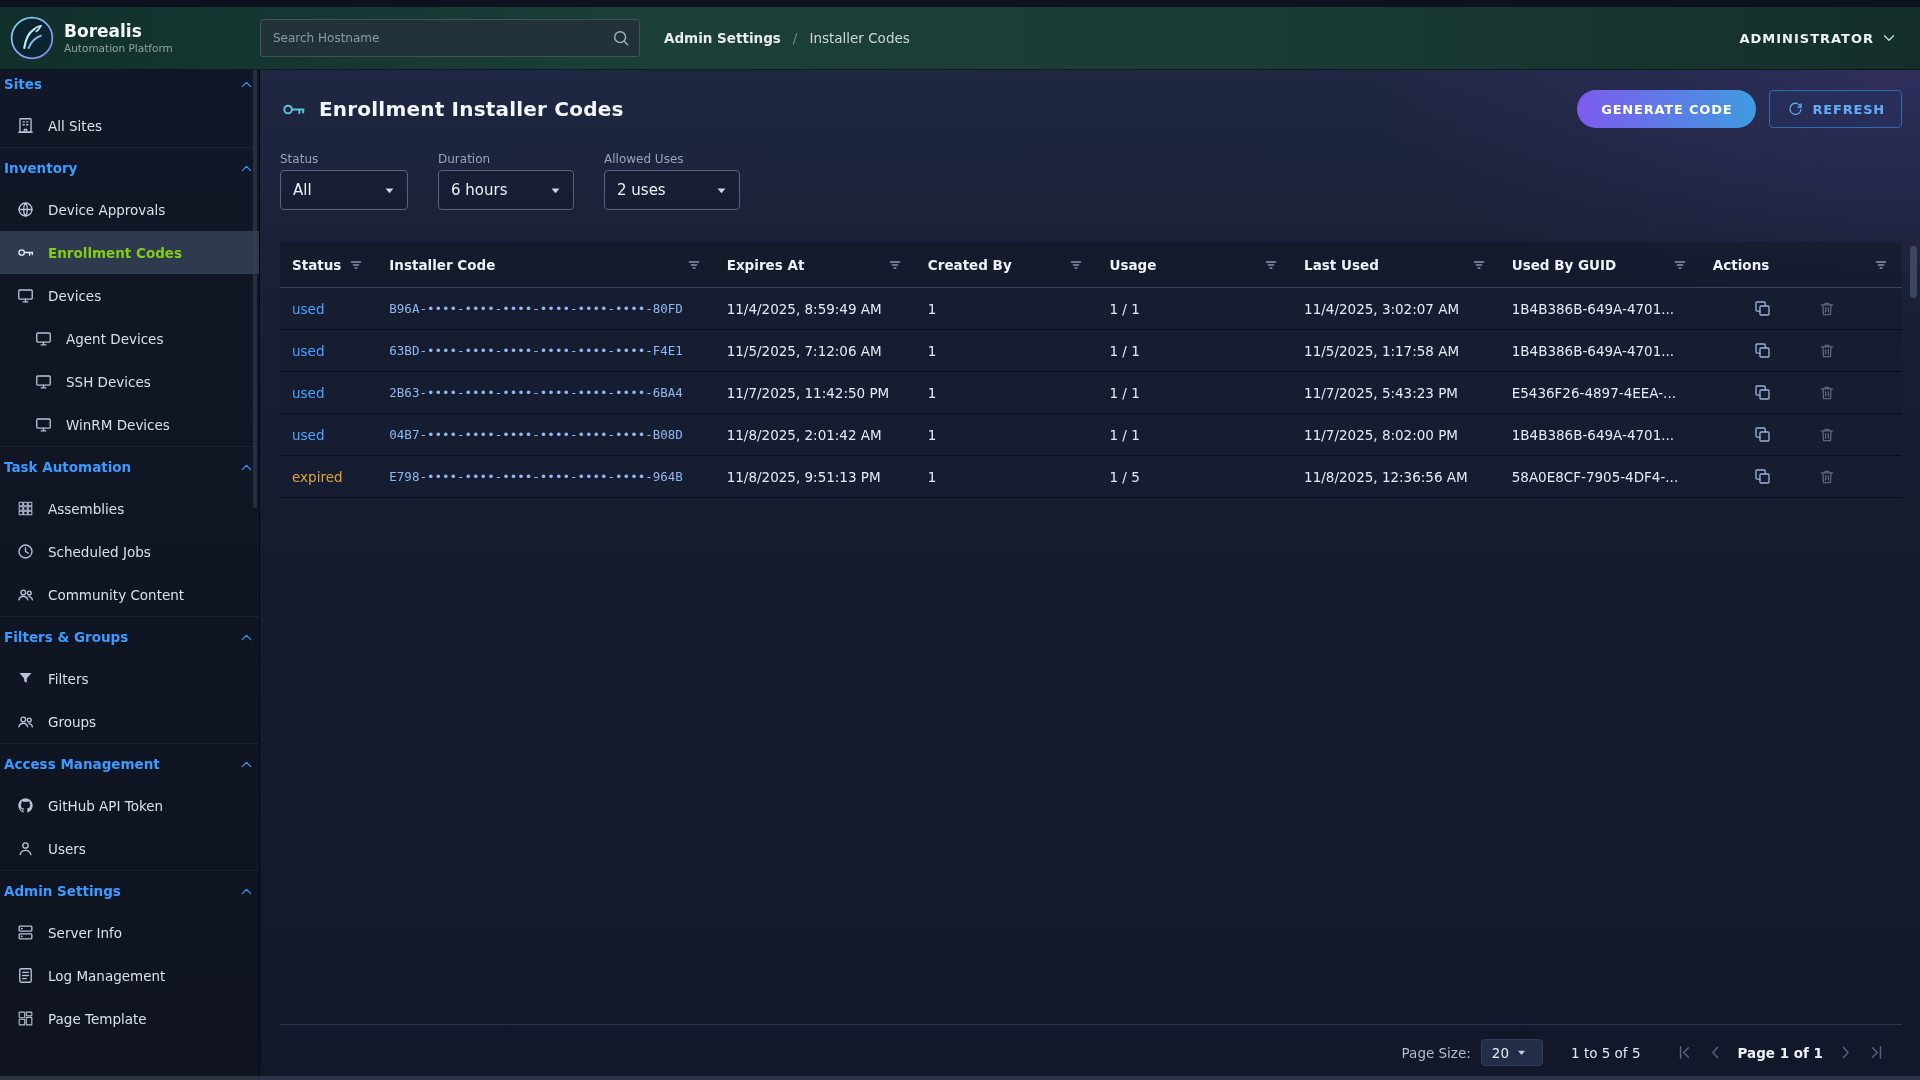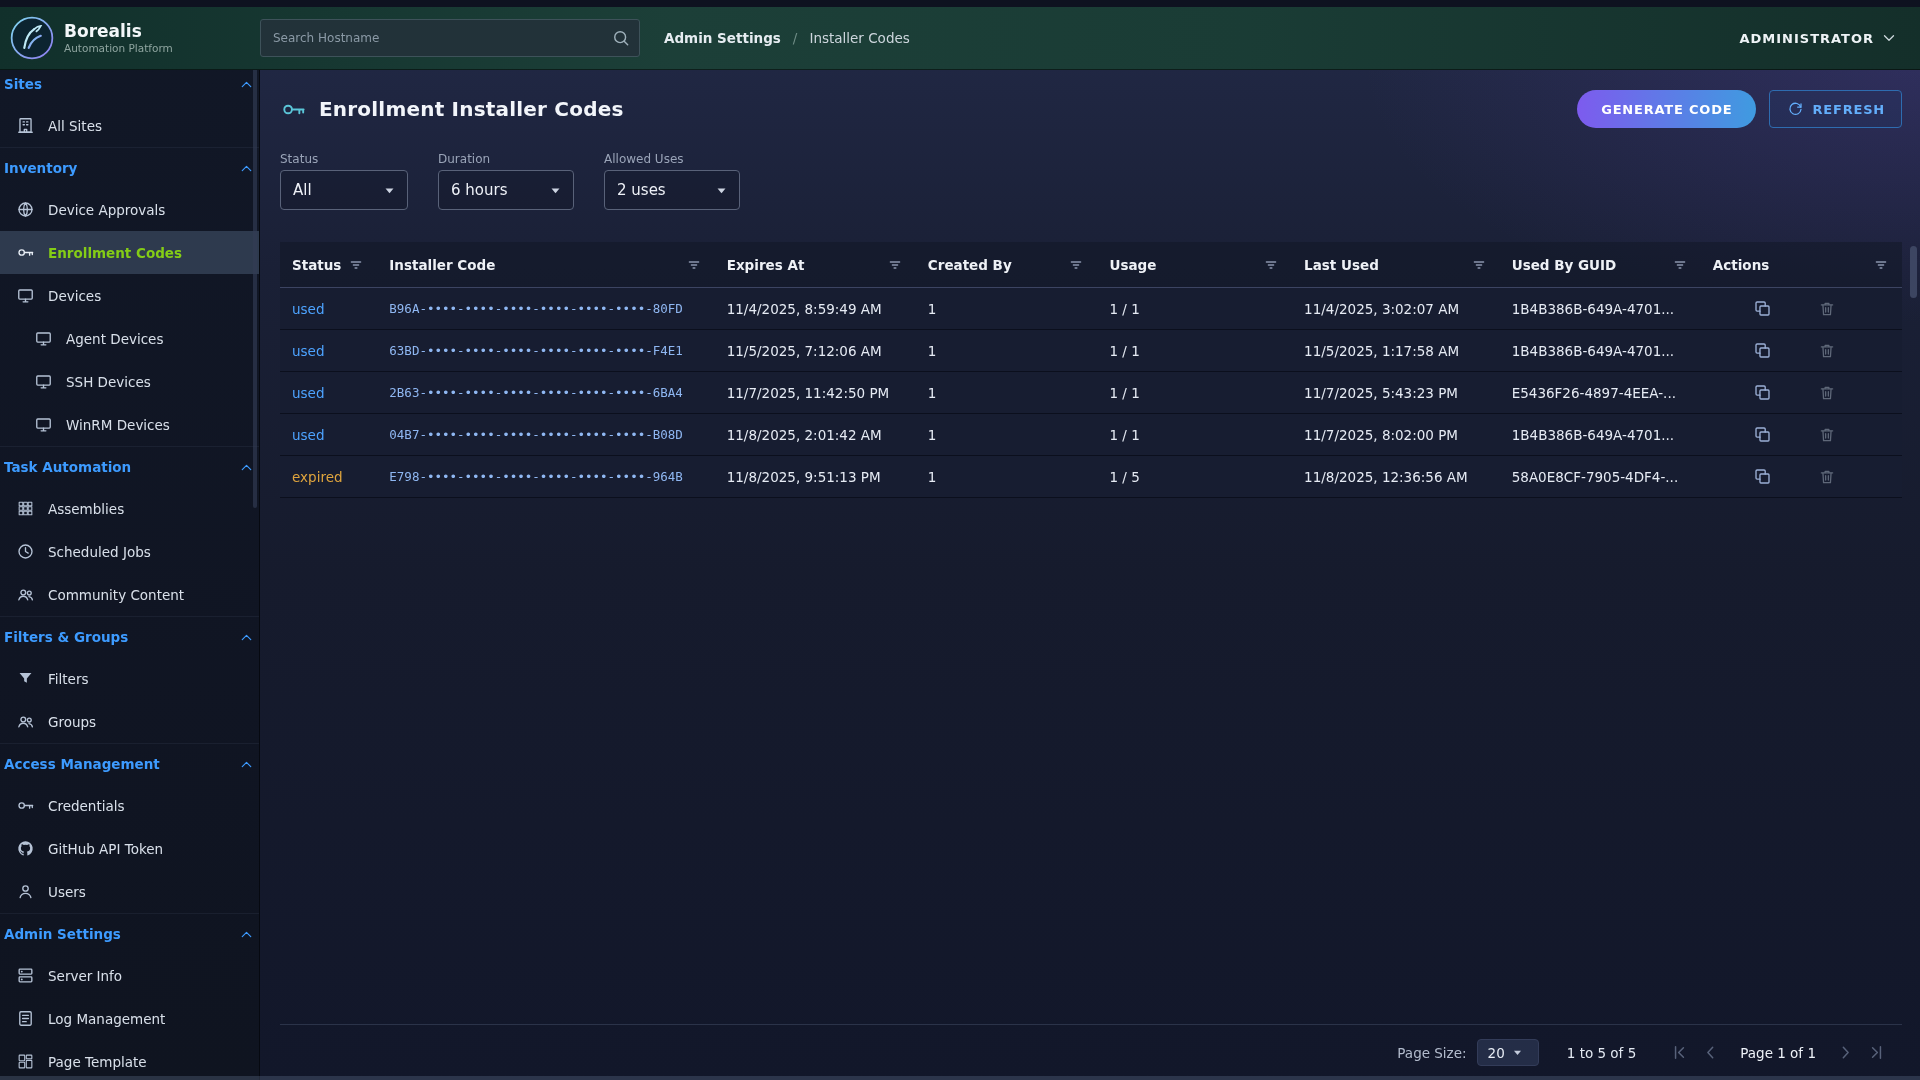--- a/index.html
+++ b/index.html
@@ -95,21 +95,21 @@
   .status-text{font-size:13.5px}
 
   
   .pagination{height:56px;border-top:1px solid #2b3349;display:flex;align-items:center;justify-content:flex-end;
     color:#b3bccd;font-size:13.5px;padding-right:10px}
   .pg-size{display:flex;align-items:center;gap:4px;background:#242d47;border:1px solid #333c59;border-radius:4px;
     padding:4px 12px 4px 10px;margin-left:10px;color:#e8edf5;cursor:pointer}
   .pg-size .ic{width:17px;height:17px;color:#c3cbdc}
   .pg-range{margin:0 28px;color:#e3e9f2}
   .pg-btn{width:21px;height:21px;color:#58627a;margin:0 5px;cursor:pointer}
-  .pg-page{font-weight:400;color:#eef2f8;margin:0 14px}
+  .pg-page{font-weight:700;color:#eef2f8;margin:0 7px}
 
   .v-thumb{position:fixed;right:3px;top:246px;width:7px;height:52px;background:#454f6c;border-radius:4px;opacity:.8}
   .bottom-strip{position:fixed;left:0;bottom:0;width:1920px;height:4px;background:rgba(95,108,138,.35)}
 </style>
 </head>
 <body>
 
 <header class="topbar">
   <div class="brand">
     <span class="logo">
@@ -331,29 +331,20 @@
       <div class="nav-section">
     <div class="nav-header">
       <span class="nav-header-label">Access Management</span>
       <span class="ic chev">
             <svg viewBox="0 0 24 24" fill="none" stroke="currentColor" stroke-width="1.7" stroke-linecap="round" stroke-linejoin="round">
               <path d="m6 15 6-6 6 6"></path>
             </svg>
           </span>
     </div>
     <div class="nav-items">
-          <div class="nav-item">
-    <span class="ic ni">
-              <svg viewBox="0 0 24 24" fill="none" stroke="currentColor" stroke-width="1.7" stroke-linecap="round" stroke-linejoin="round">
-                <circle cx="7.2" cy="12" r="3.4"></circle>
-                <path d="M10.6 12H21M17.2 12v3.4M20.6 12v2.6"></path>
-              </svg>
-            </span>
-    <span class="nav-item-label">Credentials</span>
-  </div>
           <div class="nav-item">
     <span class="ic ni">
               <svg viewBox="0 0 24 24">
                 <path fill="currentColor" d="M12 2.8a9.2 9.2 0 0 0-2.9 17.9c.46.09.63-.2.63-.44v-1.72c-2.56.56-3.1-1.08-3.1-1.08-.42-1.06-1.02-1.35-1.02-1.35-.84-.57.06-.56.06-.56.92.07 1.4.95 1.4.95.82 1.4 2.15 1 2.68.76.08-.6.32-1 .58-1.23-2.05-.23-4.2-1.02-4.2-4.55 0-1 .36-1.82.95-2.46-.1-.23-.41-1.17.09-2.45 0 0 .77-.25 2.53.94a8.8 8.8 0 0 1 4.6 0c1.76-1.19 2.53-.94 2.53-.94.5 1.28.19 2.22.1 2.45.59.64.94 1.46.94 2.46 0 3.54-2.16 4.32-4.21 4.55.33.28.62.84.62 1.7v2.52c0 .25.17.54.64.44A9.2 9.2 0 0 0 12 2.8z"></path>
               </svg>
             </span>
     <span class="nav-item-label">GitHub API Token</span>
   </div>
           <div class="nav-item">
     <span class="ic ni">

